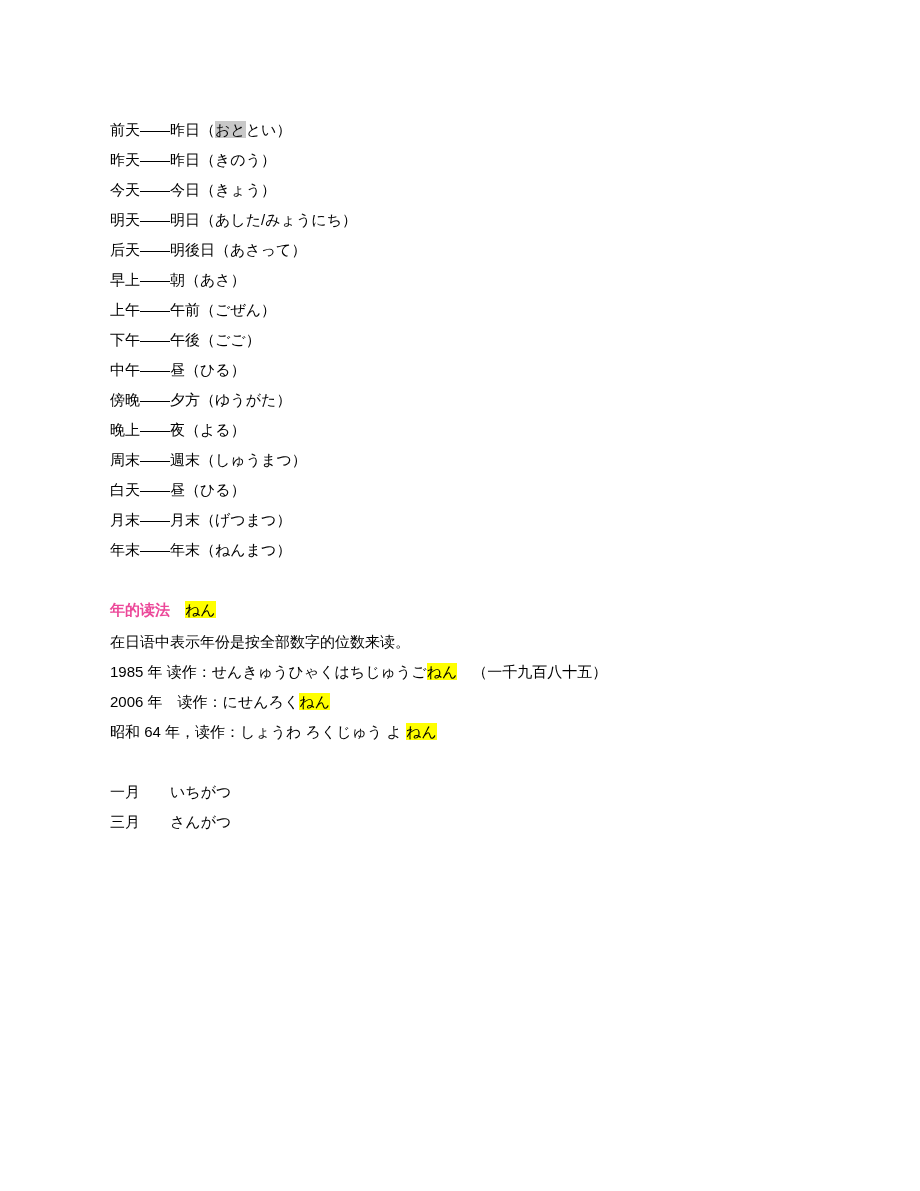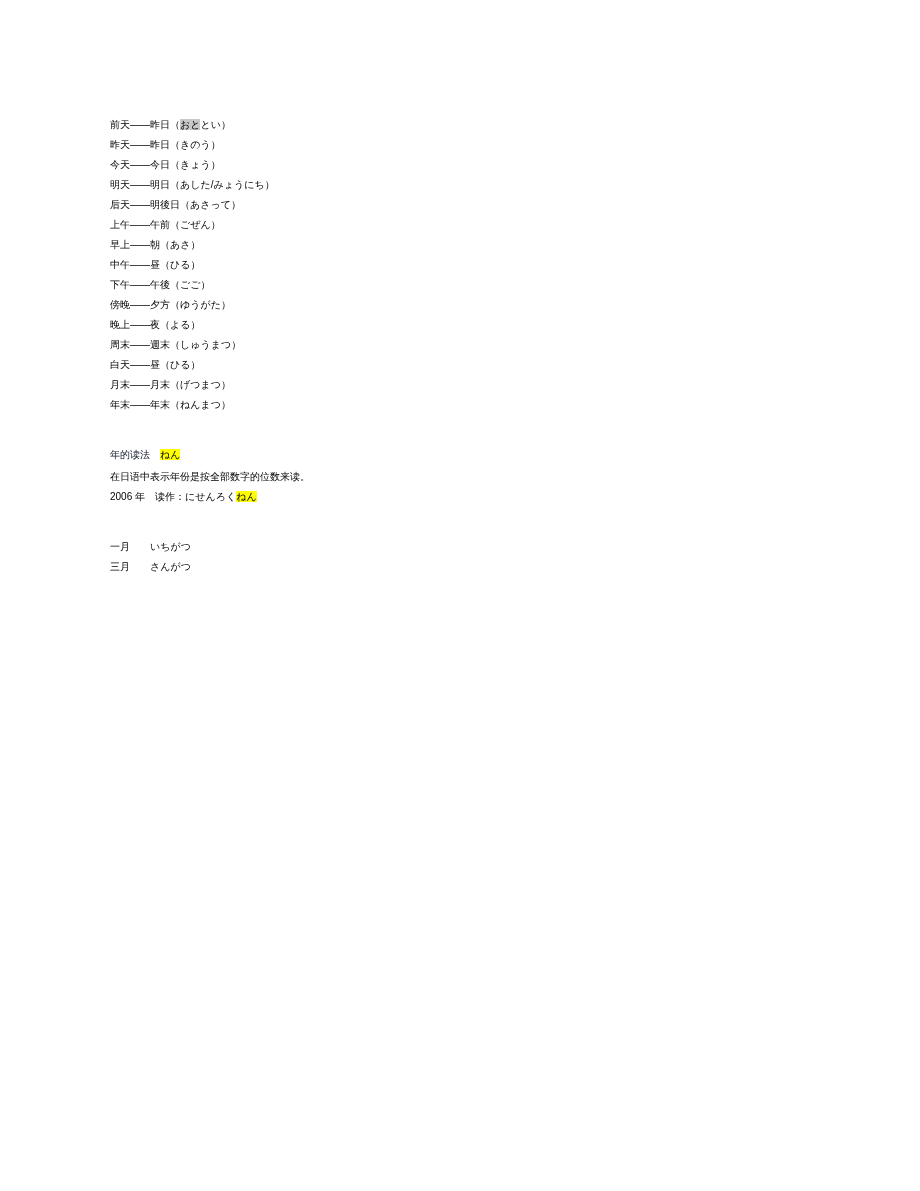--- a/index.html
+++ b/index.html
@@ -4,76 +4,82 @@
   <style>
     body {
       margin: 0;
       padding: 0;
       background: #ffffff;
       font-family: "Microsoft YaHei", "SimSun", sans-serif;
       width: 920px;
     }
     .page {
       padding: 115px 110px 60px 110px;
-      font-size: 10px;
+      font-size: 15px;
       line-height: 2.0;
       color: #000;
     }
     .item {
       margin: 0;
       padding: 0;
     }
     .hl-gray {
       background-color: #c8c8c8;
     }
     .hl-yellow {
       background-color: #ffff00;
     }
     .red {
-      color: #0f172a;
-      font-weight: normal;
+      color: #ec4899;
+      font-weight: bold;
     }
     .spacer {
       height: 30px;
     }
     .heading {
       margin-bottom: 2px;
     }
   </style>
 </head>
 <body>
 
 <div class="page">
 
   <div class="item">
     <span>前天——昨日（</span><span class="hl-gray">おと</span><span>とい）</span>
   </div>
   <div class="item"><span>昨天——昨日（きのう）</span></div>
   <div class="item"><span>今天——今日（きょう）</span></div>
   <div class="item"><span>明天——明日（あした/みょうにち）</span></div>
   <div class="item"><span>后天——明後日（あさって）</span></div>
+  <div class="item"><span>早上——朝（あさ）</span></div>
   <div class="item"><span>上午——午前（ごぜん）</span></div>
-  <div class="item"><span>早上——朝（あさ）</span></div>
+  <div class="item"><span>下午——午後（ごご）</span></div>
   <div class="item"><span>中午——昼（ひる）</span></div>
-  <div class="item"><span>下午——午後（ごご）</span></div>
   <div class="item"><span>傍晚——夕方（ゆうがた）</span></div>
   <div class="item"><span>晚上——夜（よる）</span></div>
   <div class="item"><span>周末——週末（しゅうまつ）</span></div>
   <div class="item"><span>白天——昼（ひる）</span></div>
   <div class="item"><span>月末——月末（げつまつ）</span></div>
   <div class="item"><span>年末——年末（ねんまつ）</span></div>
 
   <div class="spacer"></div>
 
   <div class="heading">
     <span class="red">年的读法</span><span>　</span><span class="hl-yellow">ねん</span>
   </div>
   <div class="item"><span>在日语中表示年份是按全部数字的位数来读。</span></div>
   <div class="item">
+    <span>1985 年 读作：せんきゅうひゃくはちじゅうご</span><span class="hl-yellow">ねん</span><span>　（一千九百八十五）</span>
+  </div>
+  <div class="item">
     <span>2006 年　读作：にせんろく</span><span class="hl-yellow">ねん</span>
+  </div>
+  <div class="item">
+    <span>昭和 64 年，读作：しょうわ ろくじゅう よ </span><span class="hl-yellow">ねん</span>
   </div>
 
   <div class="spacer"></div>
 
   <div class="item"><span>一月　　いちがつ</span></div>
   <div class="item"><span>三月　　さんがつ</span></div>
 
 </div>
 
 </body></html>

